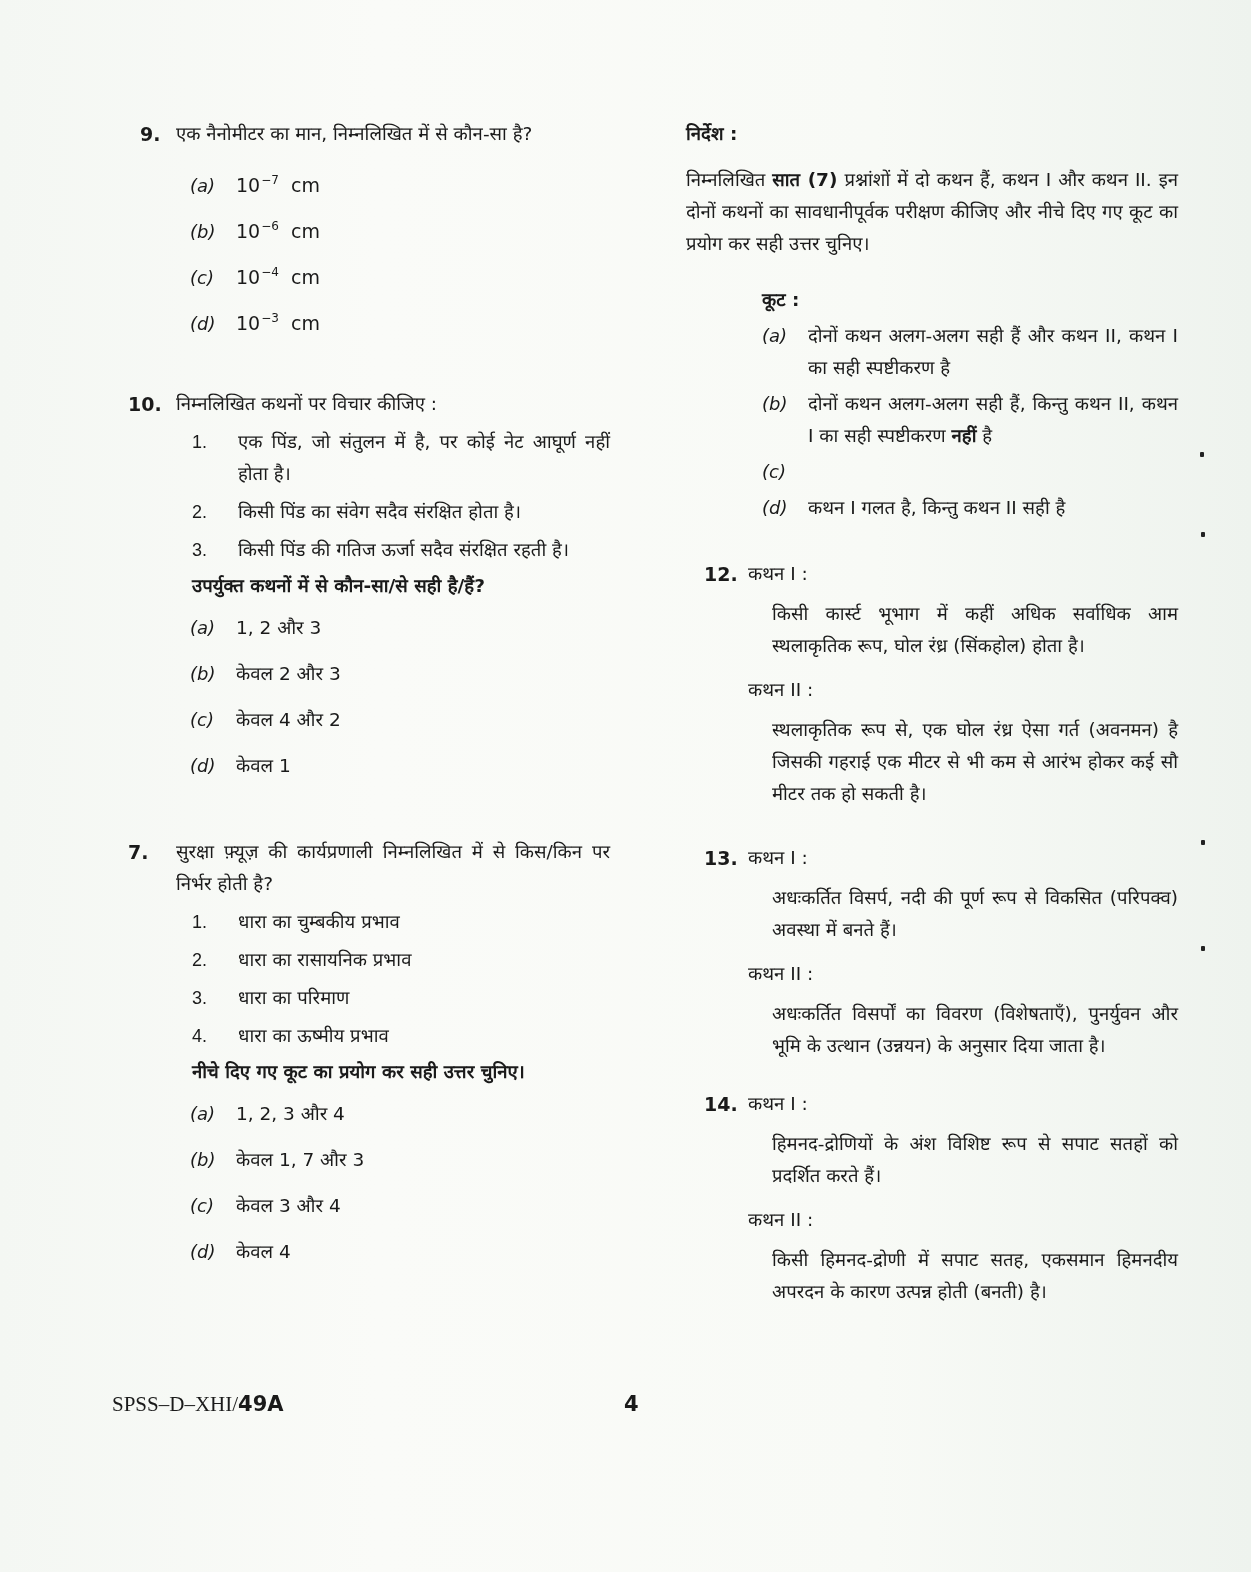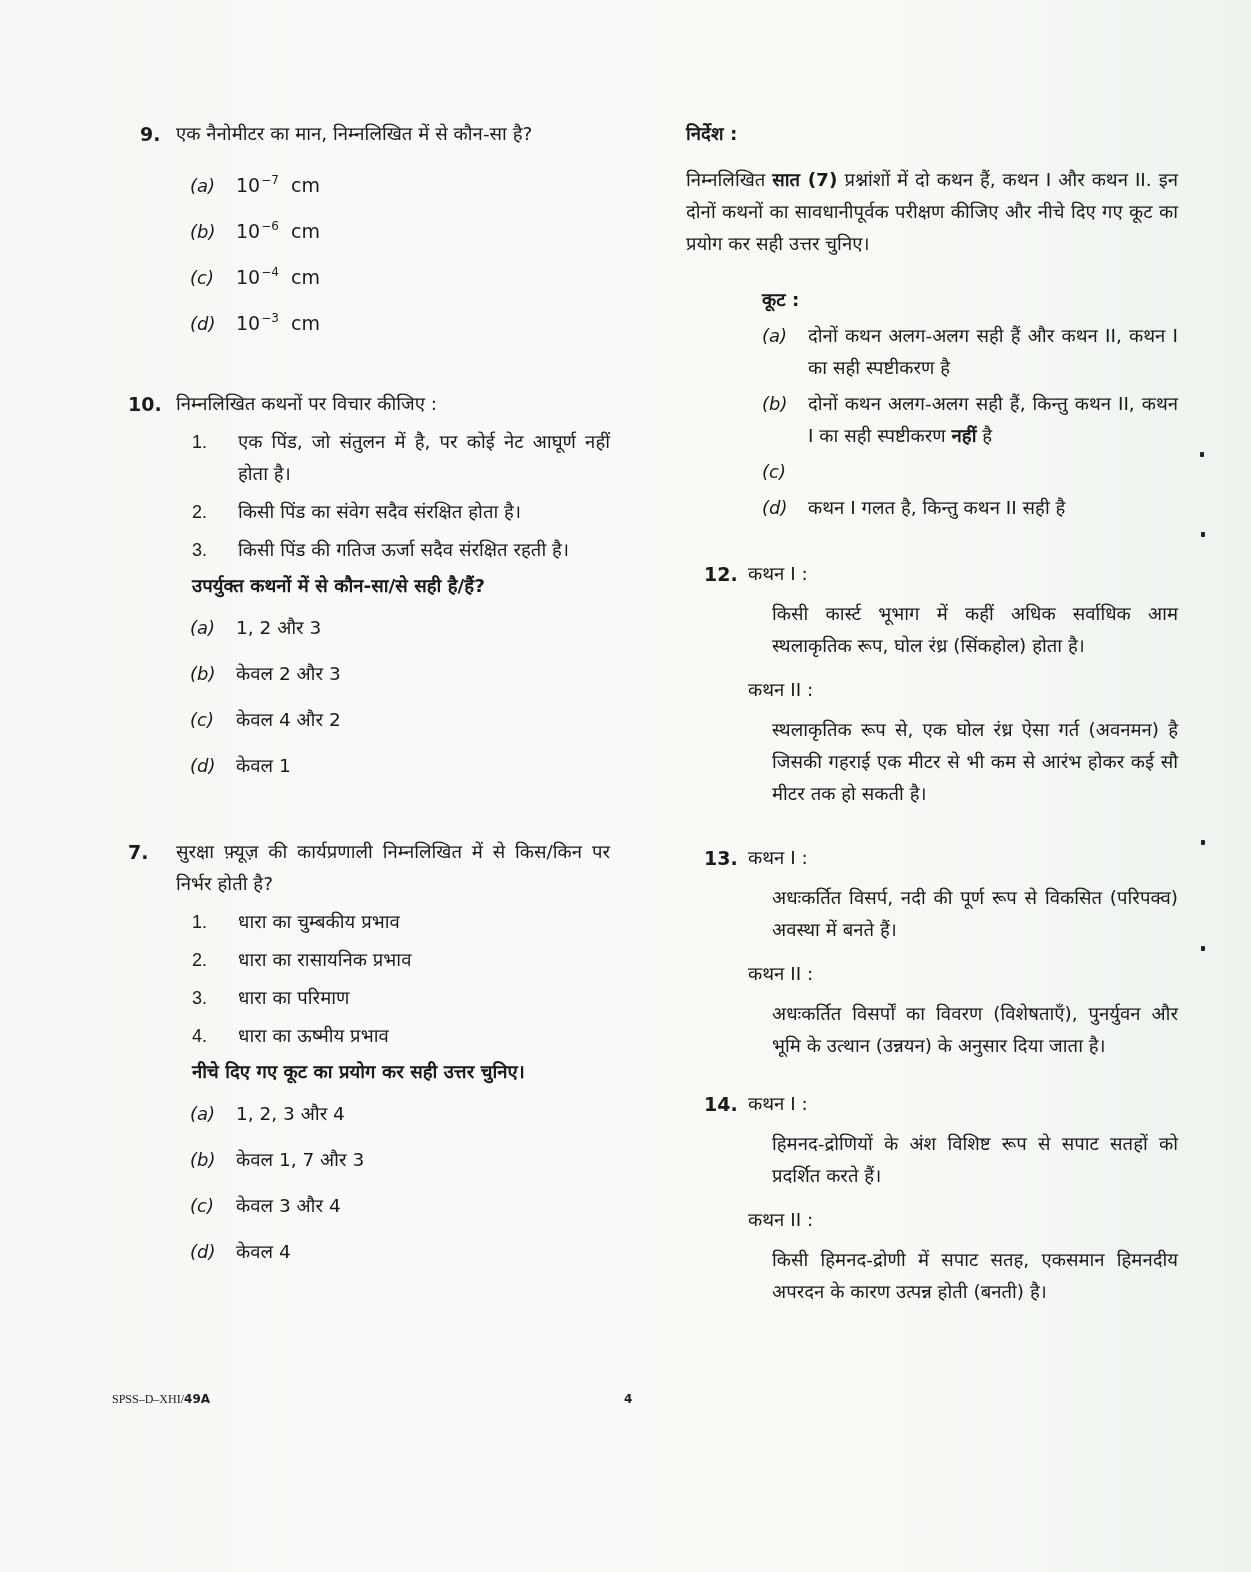--- a/index.html
+++ b/index.html
@@ -28,21 +28,21 @@
     .stmt { display: flex; align-items: flex-start; margin-left: 16px; margin-top: 6px; }
     .snum { width: 46px; font-family: "Liberation Sans", sans-serif; font-size: 18px; line-height: 32px; }
     .stext { flex: 1; text-align: justify; }
     .trail { margin-left: 16px; margin-top: 4px; font-weight: bold; }
     .bold { font-weight: bold; }
     .kut { margin-left: 76px; margin-top: 24px; font-weight: bold; }
     .code { display: flex; align-items: flex-start; margin-left: 76px; margin-top: 4px; }
     .clabel { width: 46px; font-style: italic; font-family: "DejaVu Sans", sans-serif; font-size: 18px; line-height: 32px; }
     .ctext { flex: 1; text-align: justify; }
     .ktext { margin-left: 54px; text-align: justify; margin-top: 4px; }
-    .footer { position: absolute; top: 1392px; left: 112px; width: 540px; font-size: 12px; }
+    .footer { position: absolute; top: 1392px; left: 112px; width: 540px; font-size: 21px; }
     .footer .code-id { font-family: "Liberation Serif", serif; }
     .footer .page-num { position: absolute; left: 512px; top: 0; font-weight: bold; font-family: "DejaVu Sans", sans-serif; }
     .dot { position: absolute; width: 4px; height: 5px; background: #222; border-radius: 1px; }
   </style>
 </head>
 <body>
 
 <div class="page">
 
   <div class="col col-left hi">

